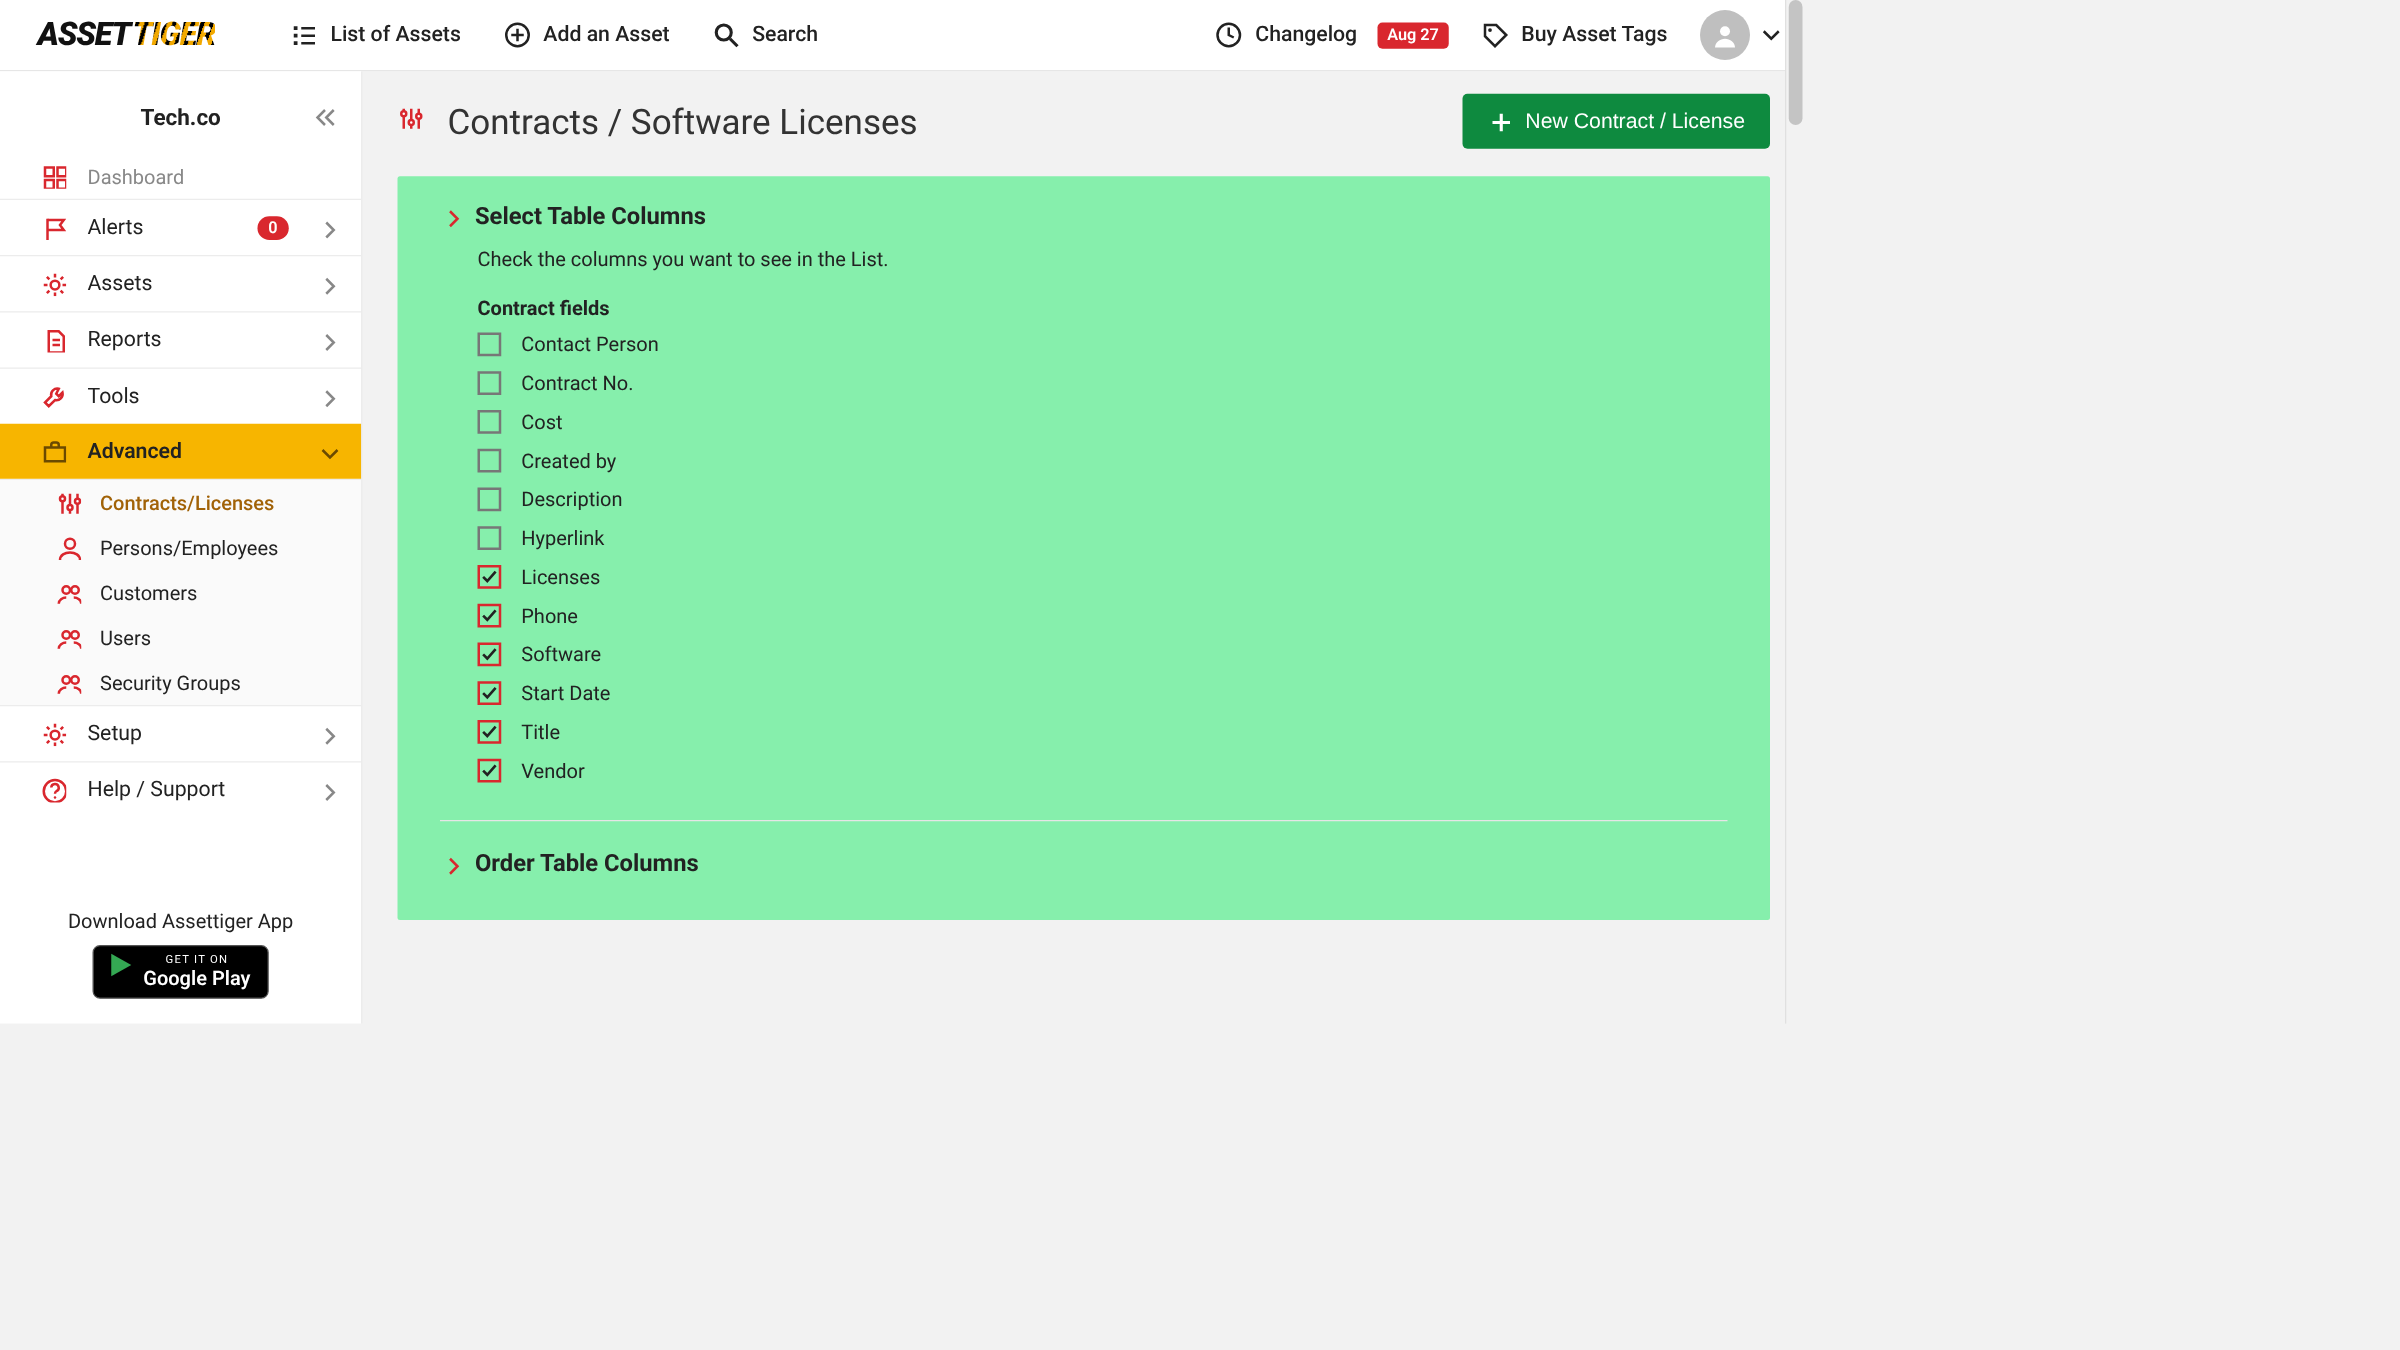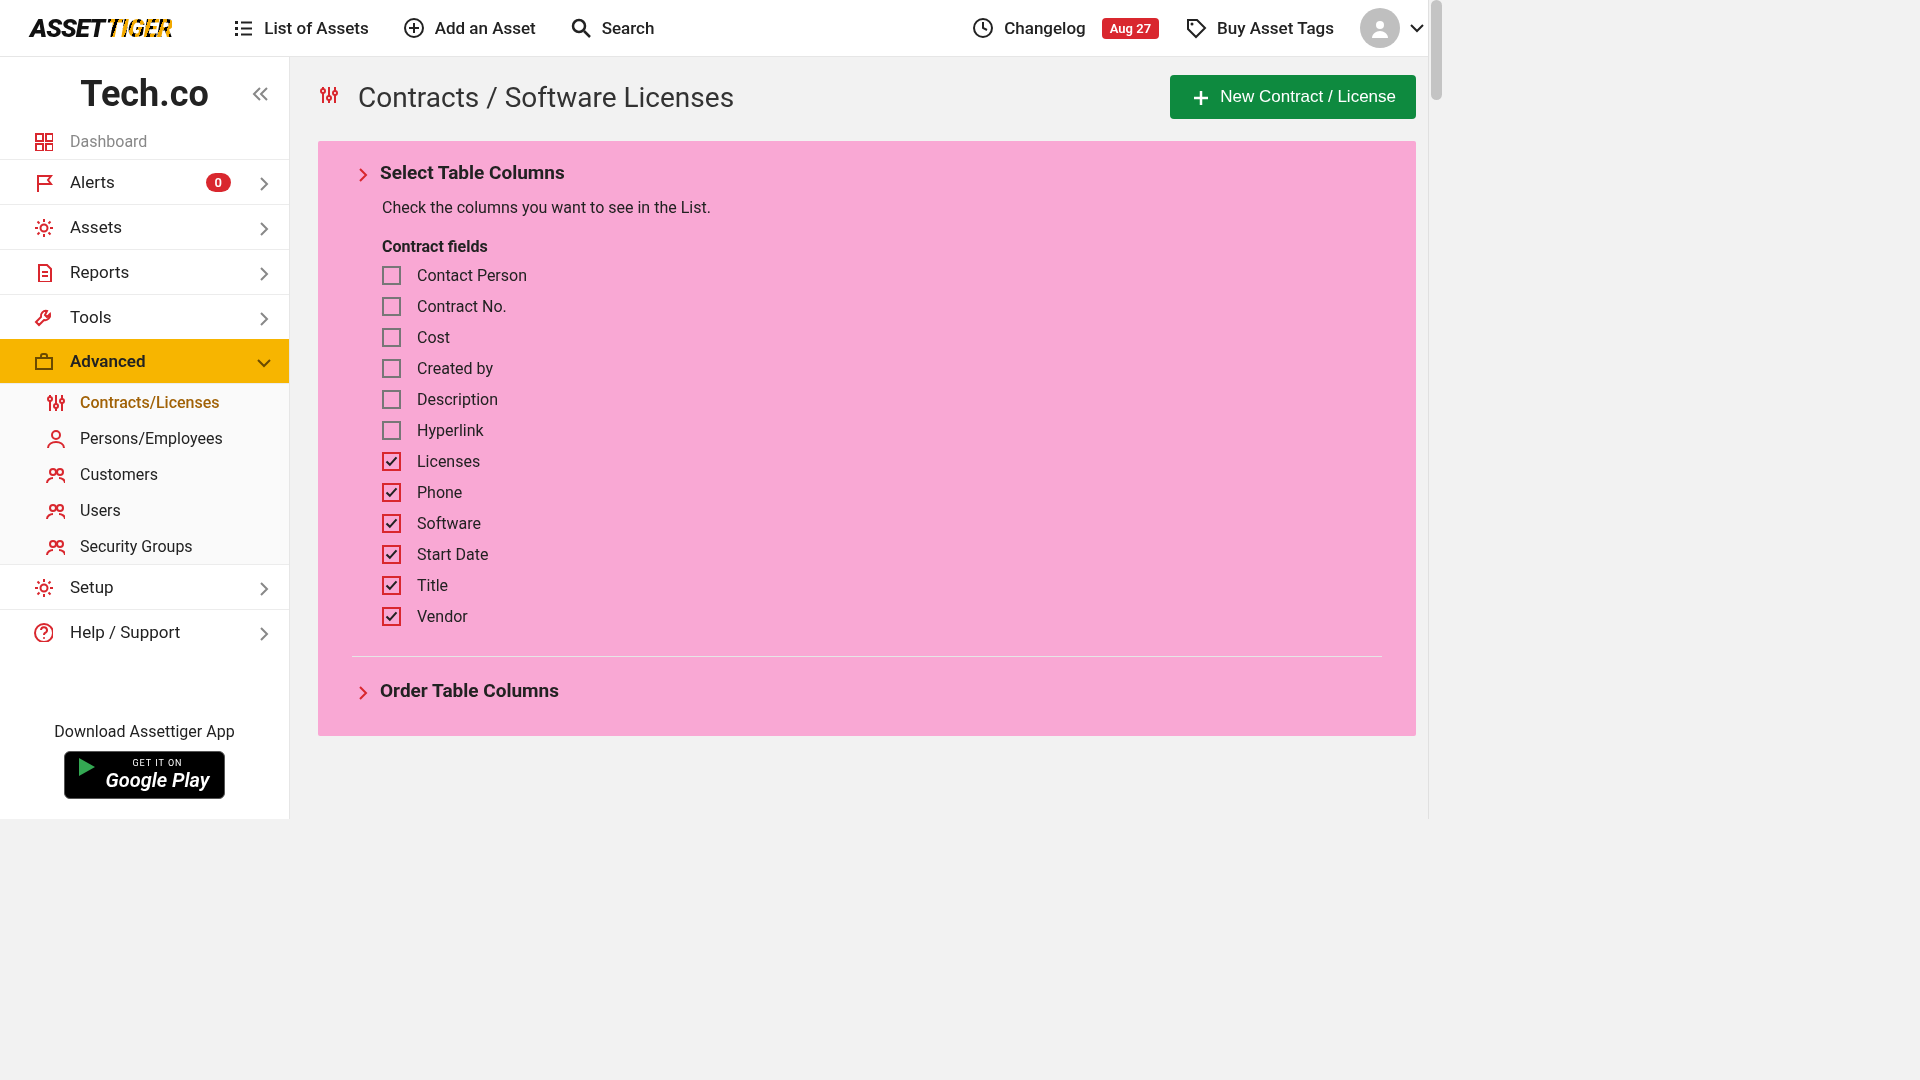--- a/index.html
+++ b/index.html
@@ -59,21 +59,21 @@
 .app { display:flex; height: calc(100% - 57px); }
 .sidebar {
   width: 290px; background:#fff; border-right:1px solid #e6e6e6;
   display:flex; flex-direction:column;
   position: relative;
 }
 .company-row {
   display:flex; align-items:center; justify-content:center;
   height:74px; position:relative;
 }
-.company-name { font-size:36px; font-weight:700; }
+.company-name { font-size:18px; font-weight:700; }
 .collapse-chevron {
   position:absolute; right:18px; top:50%; transform:translateY(-50%);
   color:#888; cursor:pointer;
 }
 .nav { flex:1; overflow:hidden; }
 .nav-item {
   display:flex; align-items:center; gap:16px;
   padding: 12px 18px 12px 32px;
   border-top:1px solid #ececec;
   font-size:17px; cursor:pointer; position:relative;
@@ -112,33 +112,33 @@
   background:#000; color:#fff; border-radius:6px; padding:6px 14px;
   border:1px solid #555;
 }
 .gplay .tri {
   width:0;height:0;border-top:9px solid transparent;border-bottom:9px solid transparent;
   border-left:16px solid;
   border-left-color:#34a853;
   position:relative;
 }
 .gplay small { font-size:9px; letter-spacing:1px; display:block; }
-.gplay strong { font-size:20px; font-weight:600;font-style:italic; }
+.gplay strong { font-size:16px; font-weight:600; }
 
 .main { flex:1; overflow-y:auto; padding: 18px 28px; }
 .page-header { display:flex; align-items:center; margin-bottom:22px; }
 .page-title { font-size:28px; font-weight:400; color:#333; display:flex; align-items:center; gap:14px; }
 .page-title .pico { color:#d9272e; }
 .new-btn {
   margin-left:auto; background:#0e8a3f; color:#fff; font-size:17px; font-weight:500;
   border:none; border-radius:4px; padding:12px 20px; display:flex; align-items:center; gap:10px;
   cursor:pointer;
 }
 .panel {
-  background:#f9a8d4; border-radius:2px; padding:20px 34px;
+  background:#86efac; border-radius:2px; padding:20px 34px;
 }
 .section-head {
   display:flex; align-items:center; gap:10px; font-size:19px; font-weight:700;
   cursor:pointer; margin-bottom:14px;
 }
 .section-head .caret { color:#d9272e; }
 .hint { font-size:16px; color:#222; margin:6px 0 20px 30px; }
 .fieldset-label { font-weight:700; font-size:16px; margin:0 0 10px 30px; }
 .check-list { margin-left:30px; display:flex; flex-direction:column; gap:12px; }
 .check-row { display:flex; align-items:center; gap:16px; font-size:16px; }

